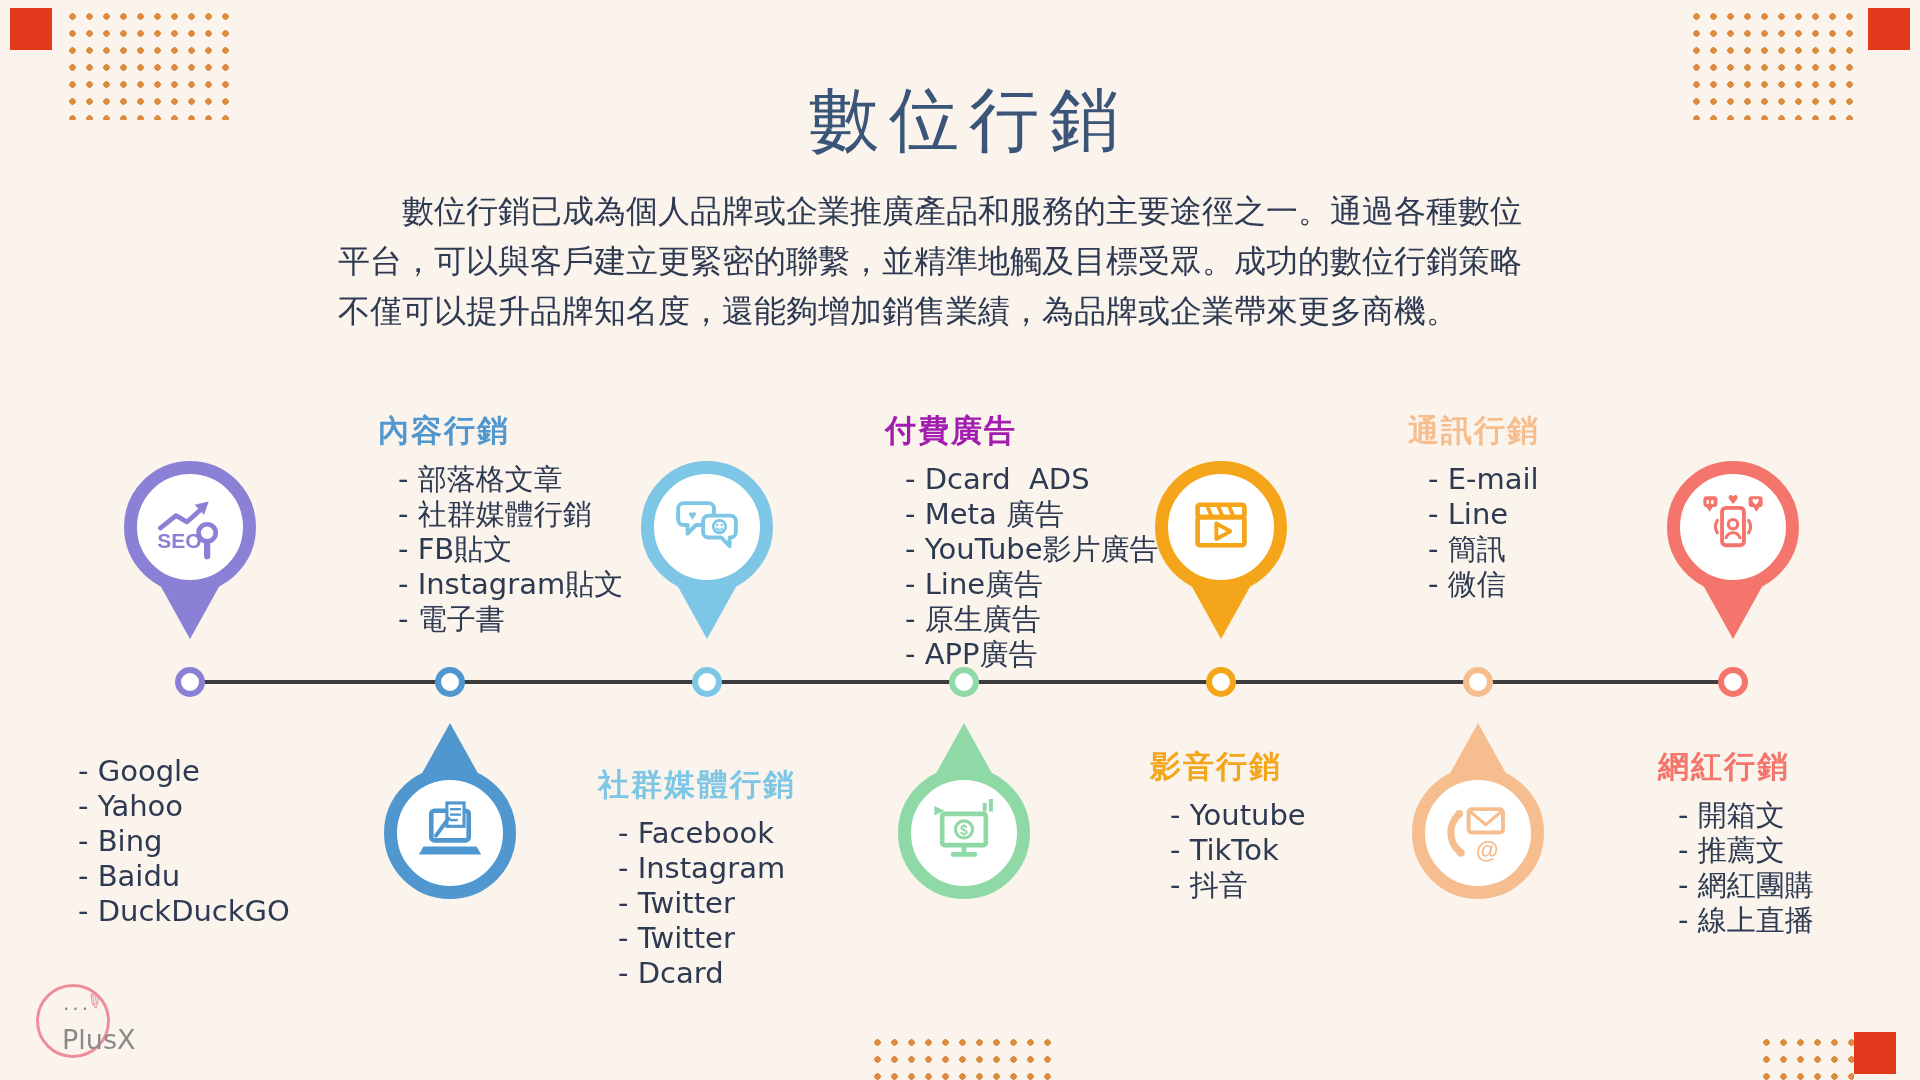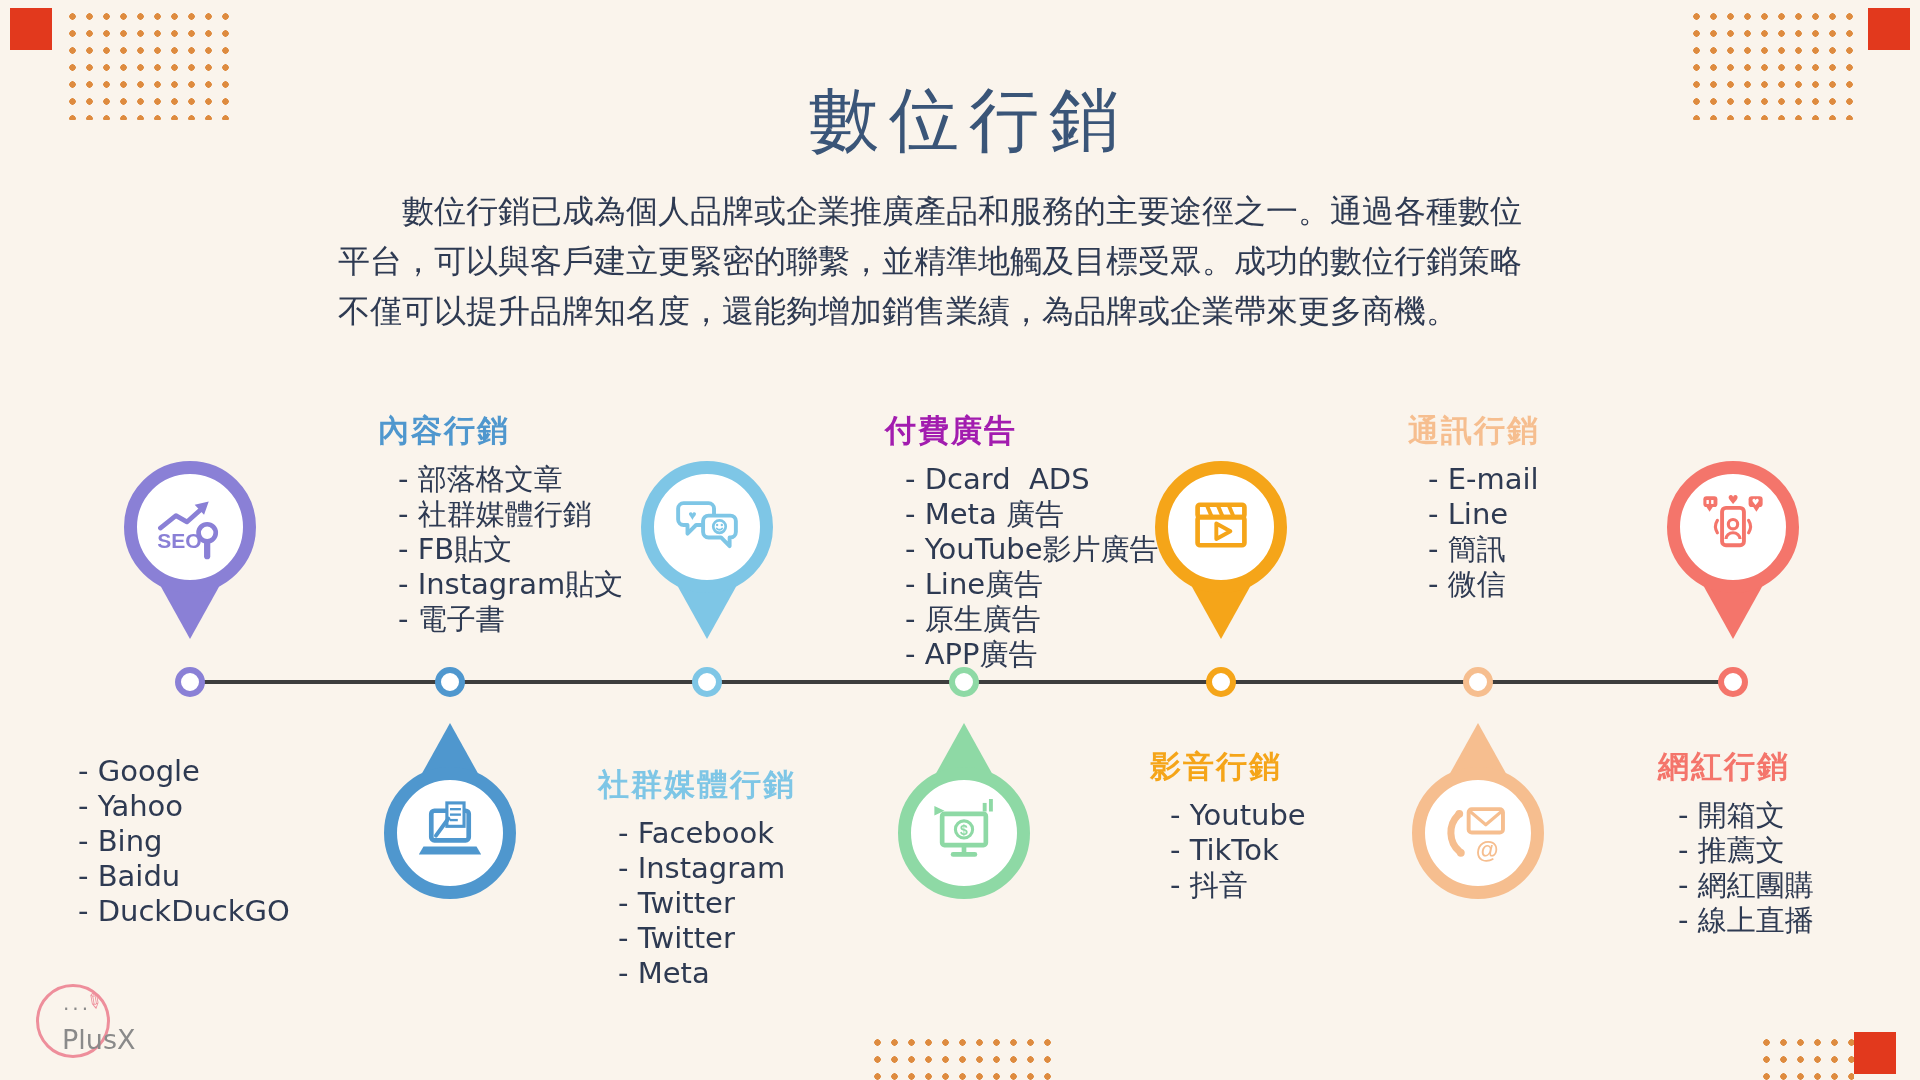--- a/index.html
+++ b/index.html
@@ -124,21 +124,21 @@
     <path d="M62.5,54.5 a4.5,4.5 0 0 0 7,0" fill="none" stroke="#7EC6E6" stroke-width="2.5" stroke-linecap="round"></path>
   </svg></span>
       </div>
       <div class="tl-label" style="left: 598px; top: 764px;">
         <div class="tl-heading" style="color: rgb(126, 198, 230);">社群媒體行銷</div>
         <div class="tl-list" style="color: rgb(46, 58, 82);">
           <div class="tl-entry">- Facebook</div>
           <div class="tl-entry">- Instagram</div>
           <div class="tl-entry">- Twitter</div>
           <div class="tl-entry">- Twitter</div>
-          <div class="tl-entry">- Meta</div>
+          <div class="tl-entry">- Dcard</div>
         </div>
       </div>
     </div>
     <div class="tl-group">
       <div class="tl-node" style="left: 949px; border-color: rgb(142, 217, 165);"></div>
       <div class="pin-tail" style="left: 934px; border-left: 30px solid transparent; border-right: 30px solid transparent; top: 723px; border-bottom: 54px solid rgb(142, 217, 165);"></div>
       <div class="pin-circle" style="left: 898px; top: 767px; border-color: rgb(142, 217, 165);">
         <span><svg viewBox="0 0 100 100" width="78" height="78">
     <path d="M12,18 l13,6 -13,6 z" fill="#8ED9A5"></path>
     <rect x="74" y="14" width="5" height="11" fill="#8ED9A5"></rect>

